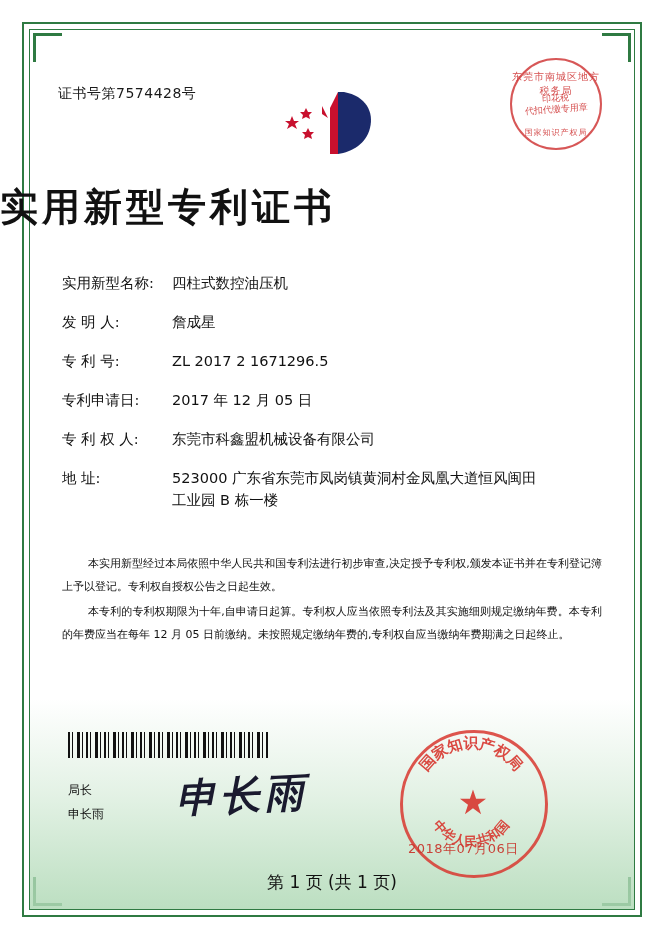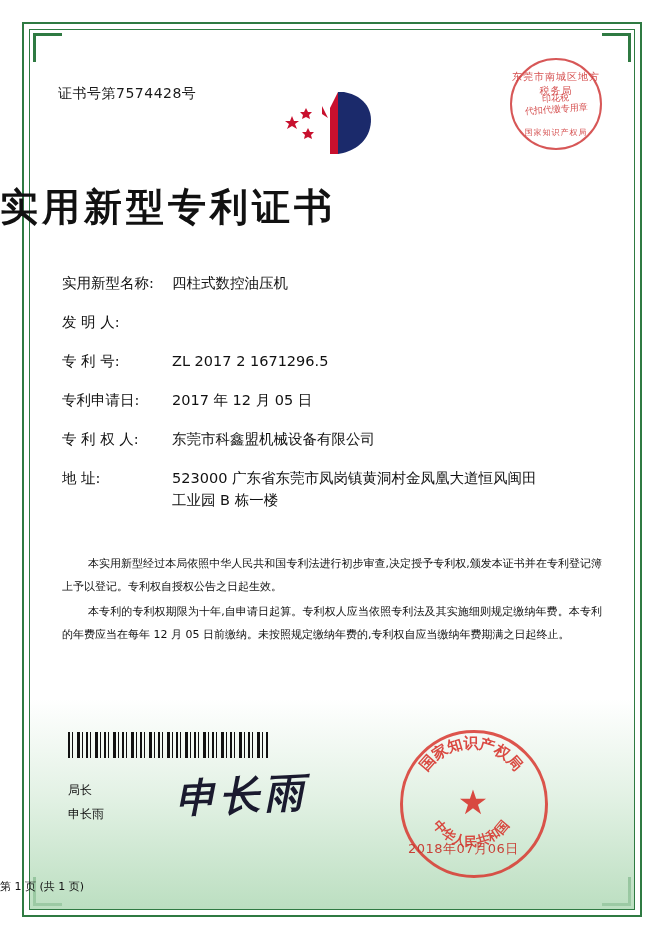--- a/index.html
+++ b/index.html
@@ -278,21 +278,22 @@
     color: #c8392f;
     letter-spacing: 0.5px;
     opacity: 0.95;
   }
 
   .page-footer {
     position: absolute;
     left: 0;
     right: 0;
     bottom: 45px;
-    font-size: 11px;
+    text-align: center;
+    font-size: 17px;
     color: #111;
     margin-top: 36px;
   }
 </style>
 </head>
 <body>
 
 <div class="page">
 
   <div class="border-outer"></div>
@@ -332,20 +333,21 @@
 
     <div class="fields">
 
       <div class="field">
         <span class="label">实用新型名称:</span>
         <span class="value">四柱式数控油压机</span>
       </div>
 
       <div class="field">
         <span class="label">发 明 人:</span>
+        <span class="value">詹成星</span>
       </div>
 
       <div class="field">
         <span class="label">专 利 号:</span>
         <span class="value">ZL 2017 2 1671296.5</span>
       </div>
 
       <div class="field">
         <span class="label">专利申请日:</span>
         <span class="value">2017 年 12 月 05 日</span>

